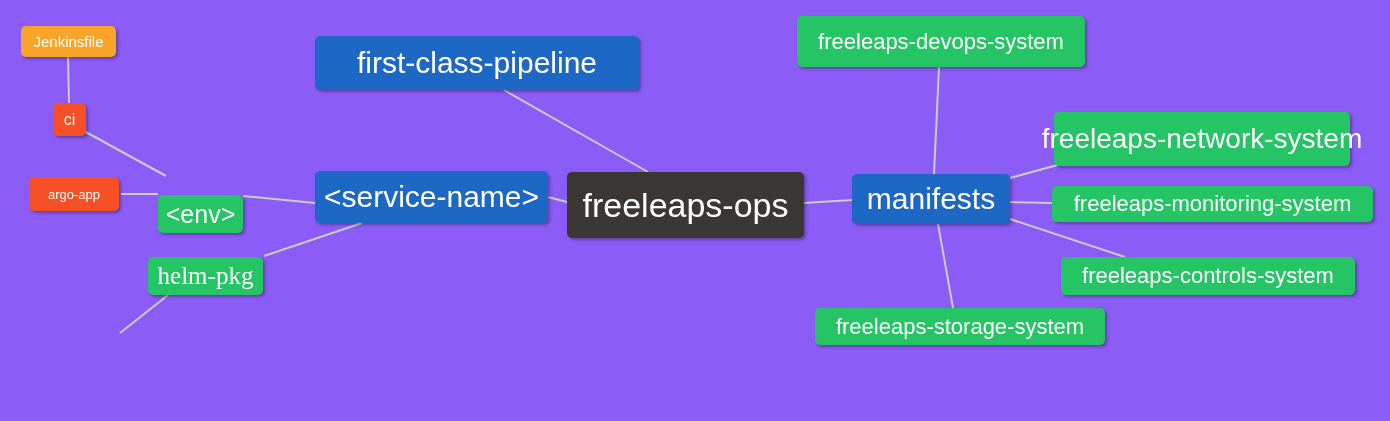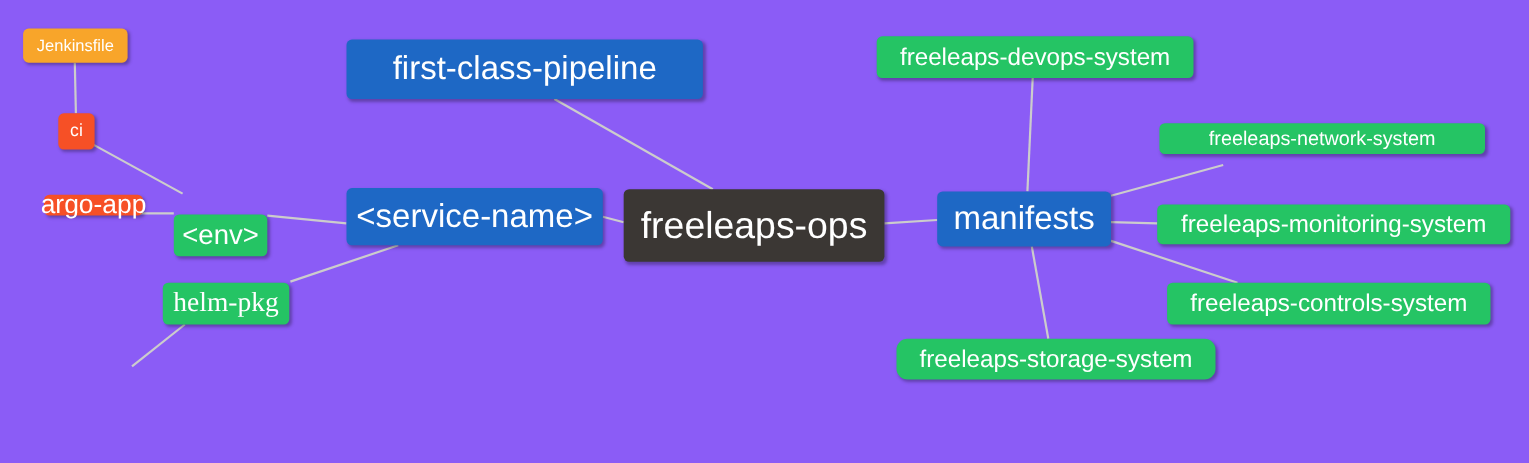--- a/index.html
+++ b/index.html
@@ -64,38 +64,38 @@
     <line x1="1010" y1="178" x2="1112" y2="150"></line>
     <line x1="1010" y1="202" x2="1052" y2="203"></line>
     <line x1="1010" y1="219" x2="1125" y2="257"></line>
     <line x1="938" y1="224" x2="953" y2="308"></line>
   </svg>
 
   <div class="node c-orange" style="left:21px;  top:26px;  width:95px;  height:31px; font-size:15px;">Jenkinsfile</div>
 
   <div class="node c-red" style="left:53px;  top:103px; width:33px;  height:33px; font-size:16px;">ci</div>
 
-  <div class="node c-red" style="left:40px;  top:177px; width:90px;  height:19px; font-size:24px;">argo-app</div>
+  <div class="node c-red" style="left:29px;  top:177px; width:90px;  height:34px; font-size:13px;">argo-app</div>
 
   <div class="node c-green" style="left:158px; top:175px; width:85px;  height:38px; font-size:25px;margin-top:20px;">&lt;env&gt;</div>
 
   <div class="node c-green" style="left:148px; top:257px; width:115px; height:38px; font-size:25px;font-family:Liberation Serif, serif;">helm-pkg</div>
 
 
   <div class="node c-blue" style="left:315px; top:36px;  width:324px; height:54px; font-size:30px;">first-class-pipeline</div>
 
   <div class="node c-blue" style="left:315px; top:171px; width:233px; height:52px; font-size:30px;">&lt;service-name&gt;</div>
 
   <div class="node c-blue" style="left:852px; top:174px; width:158px; height:50px; font-size:30px;">manifests</div>
 
   <div class="node c-dark" style="left:567px; top:172px; width:237px; height:66px; font-size:34px;">freeleaps-ops</div>
 
-  <div class="node c-green" style="left:797px; top:33px;  width:288px; height:38px; font-size:22px;">freeleaps-devops-system</div>
+  <div class="node c-green" style="left:797px; top:16px;  width:288px; height:51px; font-size:22px;">freeleaps-devops-system</div>
 
-  <div class="node c-green" style="left:1054px; top:112px; width:296px; height:28px; font-size:18px;text-align:center;">freeleaps-network-system</div>
+  <div class="node c-green" style="left:1054px; top:112px; width:296px; height:54px; font-size:28px;text-align:center;">freeleaps-network-system</div>
 
   <div class="node c-green" style="left:1052px; top:186px; width:321px; height:36px; font-size:22px;">freeleaps-monitoring-system</div>
 
   <div class="node c-green" style="left:1061px; top:257px; width:294px; height:38px; font-size:22px;">freeleaps-controls-system</div>
 
-  <div class="node c-green" style="left:815px; top:308px; width:290px; height:37px; font-size:22px;border-radius:10px;">freeleaps-storage-system</div>
+  <div class="node c-green" style="left:815px; top:308px; width:290px; height:37px; font-size:22px;">freeleaps-storage-system</div>
 
 </div>
 
 </body></html>

